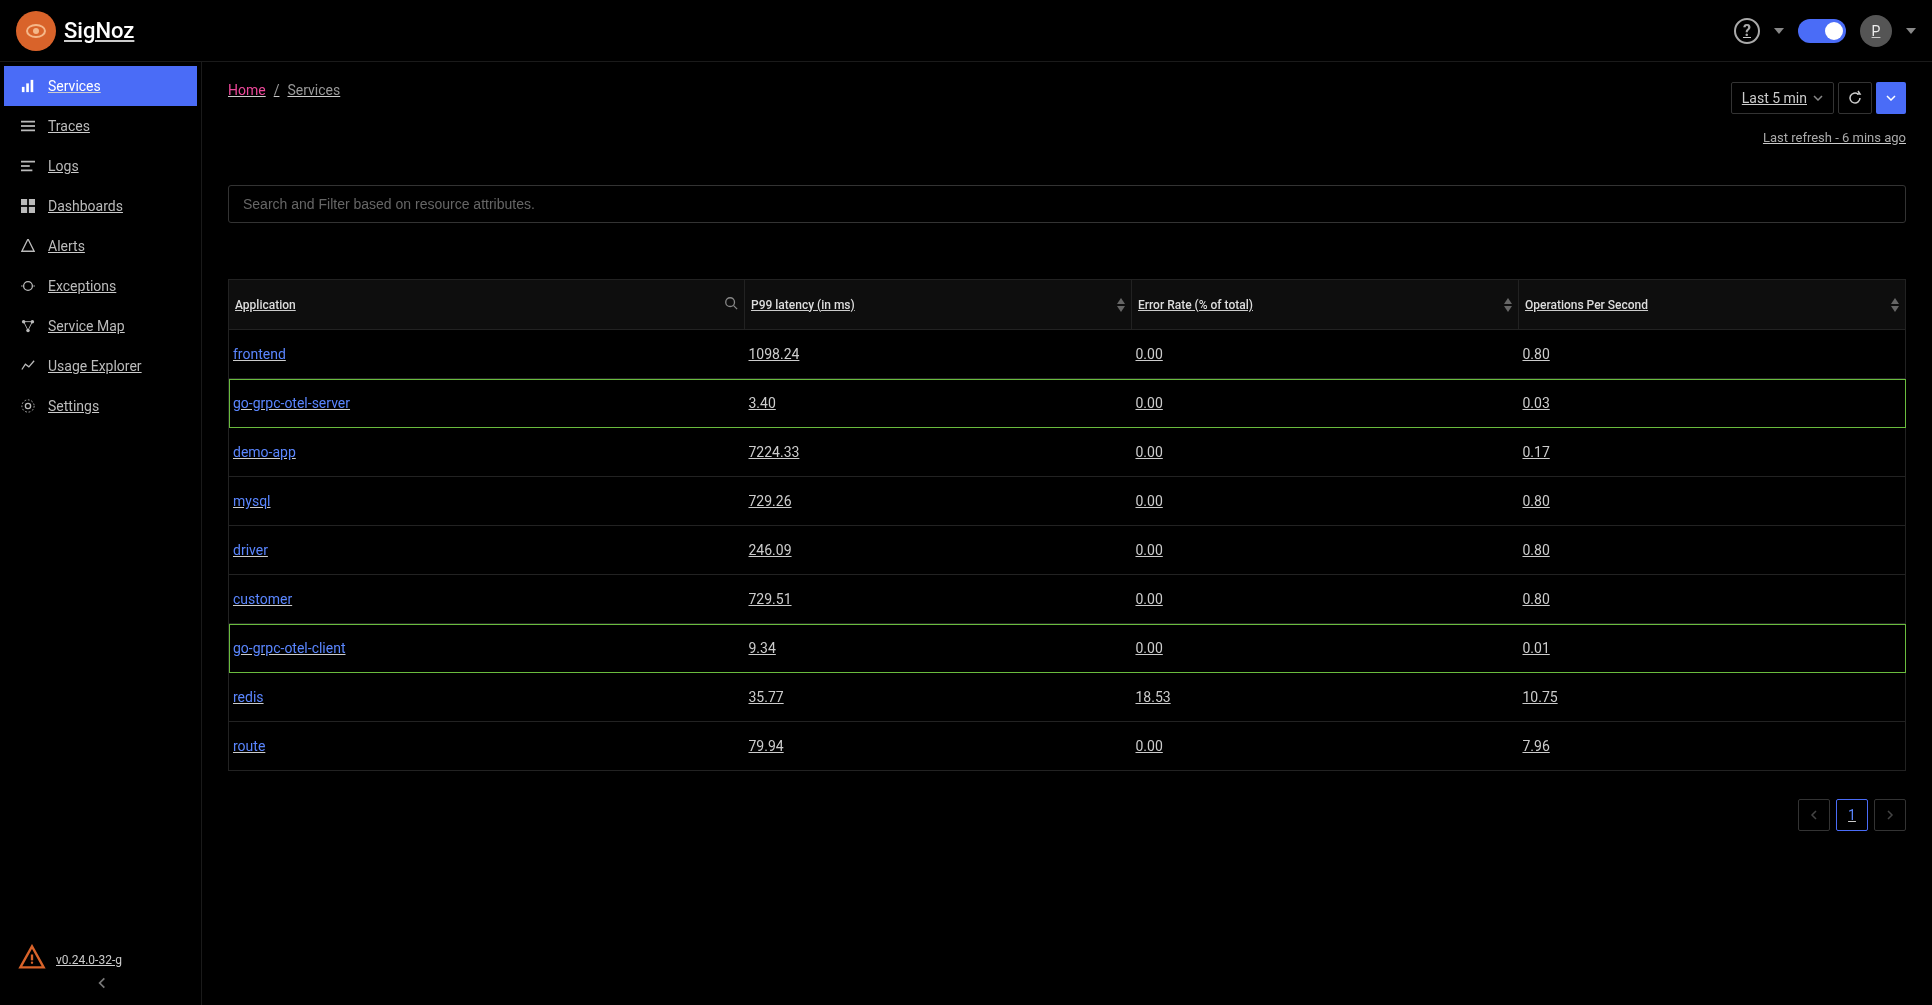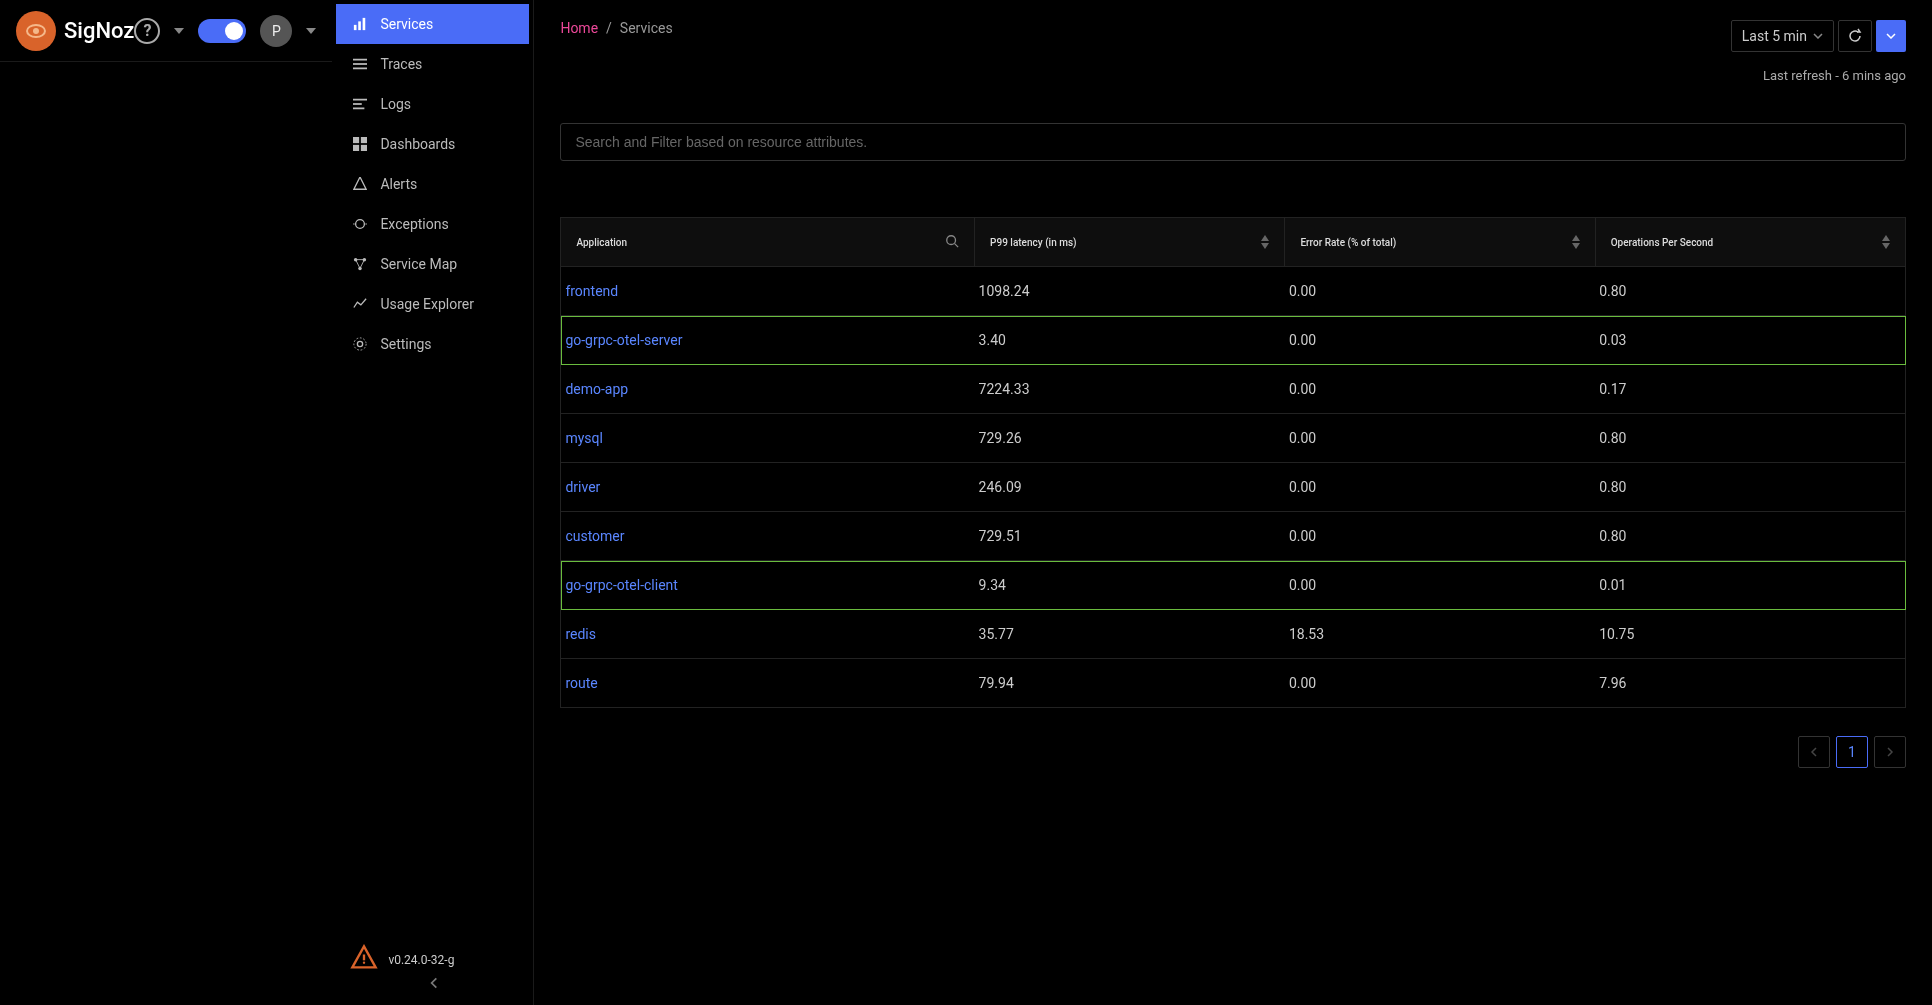--- a/index.html
+++ b/index.html
@@ -10,21 +10,23 @@
     body {
       font-family: -apple-system, BlinkMacSystemFont, "Segoe UI", Roboto, sans-serif;
       background: #000;
       color: #ccc;
       width: 1932px;
       height: 1005px;
       overflow: hidden;
     }
     .app {
       display: flex;
+      flex-direction: column;
       height: 100%;
+      text-decoration: underline;
     }
     .topbar {
       height: 62px;
       display: flex;
       align-items: center;
       padding: 0 16px;
       background: #000;
       border-bottom: 1px solid #1a1a1a;
     }
     .brand {
@@ -261,23 +263,23 @@
     .search-box::placeholder {
       color: #666;
     }
     .table {
       margin-top: 56px;
       width: 100%;
       border-collapse: collapse;
       border: 1px solid #222;
     }
     .table thead td {
-      padding: 16px 15px;
+      padding: 16px 6px;
       color: #ddd;
-      font-size: 10px;
+      font-size: 12px;
       font-weight: 500;
       border-right: 1px solid #222;
       background: #0e0e0e;
     }
     .table thead td:last-child {
       border-right: none;
     }
     .th-inner {
       display: flex;
       align-items: center;

